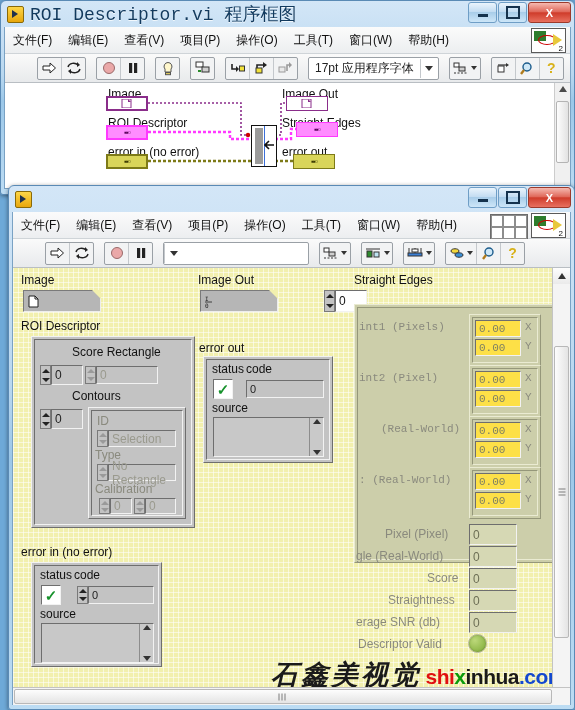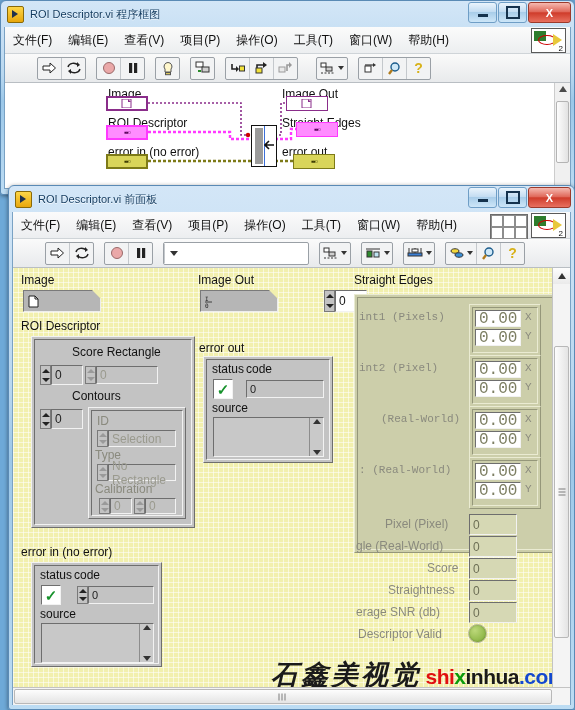--- a/index.html
+++ b/index.html
@@ -22,21 +22,21 @@
   .titlebar{height:26px;position:relative;display:flex;align-items:center;padding-left:6px;}
   .title-ico{
     width:15px;height:15px;border-radius:2px;margin-right:6px;flex:0 0 auto;
     background:linear-gradient(180deg,#fdd648,#e8a70c);
     border:1px solid #8a6a08;position:relative;
   }
   .title-ico:after{
     content:"";position:absolute;left:4px;top:3px;
     border-left:6px solid #20314c;border-top:4px solid transparent;border-bottom:4px solid transparent;
   }
-  .title-text{font-size:11px;color:#123a5e;white-space:nowrap;text-shadow:0 1px 0 rgba(255,255,255,.75);}
+  .title-text{font-size:18px;color:#123a5e;white-space:nowrap;text-shadow:0 1px 0 rgba(255,255,255,.75);font-family:Liberation Mono, monospace;}
   .wbtns{position:absolute;right:3px;top:1px;display:flex;gap:1px;}
   .wbtn{
     width:27px;height:19px;border:1px solid #6f9ec6;border-radius:3px;
     background:linear-gradient(180deg,#eaf4fc 0%,#c4ddf2 45%,#a9cde9 50%,#cde6f8 100%);
     display:flex;align-items:center;justify-content:center;
     font-size:11px;color:#15324d;
   }
   .wbtn.close{
     width:41px;
     background:linear-gradient(180deg,#f5b9b0 0%,#e06a5c 45%,#cf3c2b 52%,#e8705f 100%);
@@ -124,21 +124,21 @@
   .cluster.olive{border-top-color:#eaebd2;border-left-color:#eaebd2;border-right-color:#95977a;border-bottom-color:#95977a;}
   .cluster.olive .inner{border-top-color:#95977a;border-left-color:#95977a;border-right-color:#eaebd2;border-bottom-color:#eaebd2;}
   
   .field{
     position:absolute;background:#c3c3c3;box-sizing:border-box;
     border-top:1px solid #6e6e6e;border-left:1px solid #6e6e6e;
     border-right:1px solid #f2f2f2;border-bottom:1px solid #f2f2f2;
     font-size:12px;color:#222;display:flex;align-items:center;padding-left:3px;
   }
   .field.white{background:#fff;color:#111;}
-  .field.olive{background:#ffffff;color:#7d7f63;font-family:"Liberation Mono",monospace;font-size:16px;}
+  .field.olive{background:#fde047;color:#7d7f63;font-family:"Liberation Mono",monospace;font-size:11px;}
   .field.olive2{background:#d6d8b4;color:#6d6f55;}
   .field.dimtxt{color:#9a9a8e;}
   .spin{
     position:absolute;width:11px;box-sizing:border-box;
     background:#c3c3c3;border:1px solid #7a7a7a;
     display:flex;flex-direction:column;align-items:center;justify-content:space-around;
   }
   .spin i{width:0;height:0;border-left:4px solid transparent;border-right:4px solid transparent;}
   .spin i.u{border-bottom:4px solid #222;}
   .spin i.d{border-top:4px solid #222;}
@@ -301,20 +301,26 @@
           </span>
           <span class="tbtn">
             <svg width="16" height="14" viewBox="0 0 16 14">
                 <rect x="1" y="6" width="6" height="5" fill="#e9e9e9" stroke="#9a9a9a"></rect>
                 <path d="M9 10V4h3" fill="none" stroke="#9a9a9a" stroke-width="1.6"></path>
                 <path d="M11 1l3 3-3 3z" fill="#9a9a9a"></path>
               </svg>
           </span>
         </span>
         <span class="tsep"></span>
+        <span class="fontbox">
+          <span class="fname">17pt 应用程序字体</span>
+          <span class="fdrop">
+              <i class="caret"></i>
+            </span>
+        </span>
         <span class="tsep"></span>
         <span class="tgrp">
           <span class="tbtn" style="width:30px">
             <svg width="16" height="13" viewBox="0 0 16 13">
                 <rect x="1" y="1" width="5" height="4" fill="#fff" stroke="#333"></rect>
                 <rect x="6" y="5" width="6" height="4" fill="#cfcfcf" stroke="#333"></rect>
                 <path d="M1 11h14" stroke="#333" stroke-dasharray="2 1.5"></path>
               </svg>
             <i class="caret sm" style="margin-left:2px"></i>
           </span>
@@ -418,21 +424,20 @@
       </div>
     </div>
   </div>
 </div>
 
 <div class="win" id="fpwin" style="left:8px;top:185px;width:567px;height:525px;">
   <div class="win-frame">
 
     <div class="titlebar">
       <span class="title-ico"></span>
-      <span class="title-text">ROI Descriptor.vi 前面板</span>
       <span class="wbtns">
         <span class="wbtn">
             <i class="mn"></i>
           </span>
         <span class="wbtn">
             <i class="mx"></i>
           </span>
         <span class="wbtn close">X</span>
       </span>
     </div>
@@ -664,21 +669,21 @@
           </span>
         </span>
 
         <span class="spin" style="left:311px;top:22px;height:22px;">
             <i class="u"></i>
             <i class="d"></i>
           </span>
         <span class="field white" style="left:322px;top:22px;width:32px;height:22px;">0</span>
 
         <span class="fp-label" style="left:341px;top:5px;">Straight Edges</span>
-        <span class="cluster olive" style="left:341px;top:26px;width:202px;height:259px;text-align:right;">
+        <span class="cluster olive" style="left:341px;top:36px;width:202px;height:259px;text-align:right;">
           <i class="inner"></i>
 
           <span class="fp-label dim" style="left:4px;top:16px;font-family:'Liberation Mono',monospace;font-size:11px;">int1 (Pixels)</span>
           <span class="cluster olive" style="left:114px;top:9px;width:72px;height:52px;">
             <i class="inner"></i>
             <span class="field olive" style="left:5px;top:5px;width:46px;height:17px;">0.00</span>
             <span class="fp-label dim" style="left:55px;top:6px;font-family:'Liberation Mono',monospace;font-size:11px;">X</span>
             <span class="field olive" style="left:5px;top:24px;width:46px;height:17px;">0.00</span>
             <span class="fp-label dim" style="left:55px;top:25px;font-family:'Liberation Mono',monospace;font-size:11px;">Y</span>
           </span>

